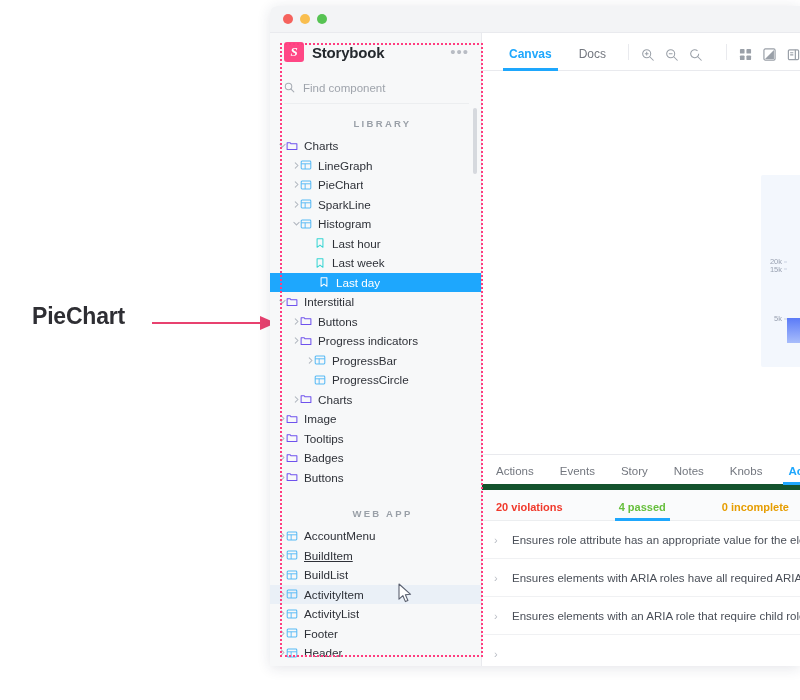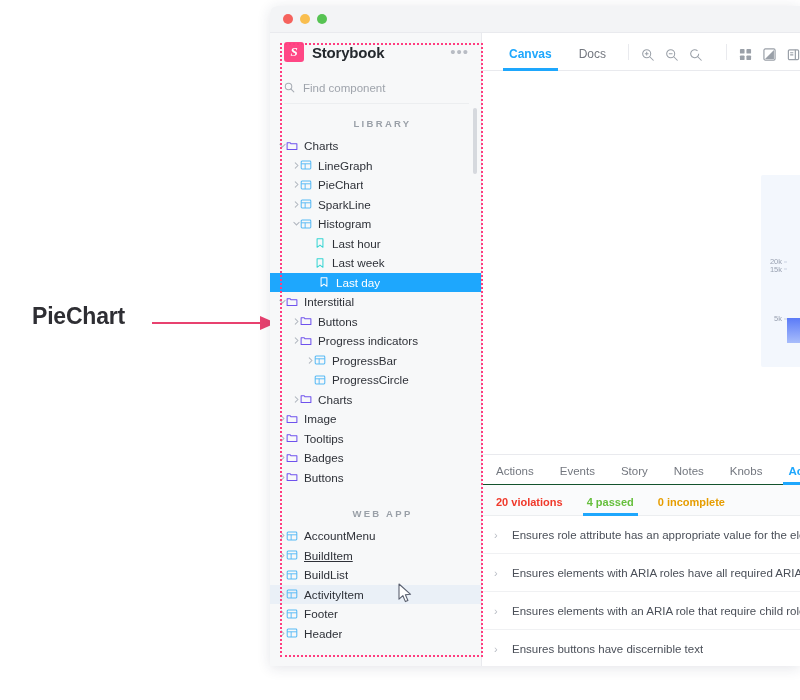--- a/index.html
+++ b/index.html
@@ -118,30 +118,30 @@
   }
   .ytick:after{
     content:"";position:absolute;left:100%;top:50%;margin-left:2px;width:3px;height:1px;background:#c9d2e2;
   }
   .bars{position:absolute;left:0;bottom:0;width:100%;height:100%;display:flex;align-items:flex-end;gap:2px;}
   .bar{flex:1;background:linear-gradient(180deg,#5b7bf7 0%,#a8bdfb 100%);}
   .xaxis{position:absolute;left:0;right:0;top:100%;height:16px;}
 
   
   .panel{border-top:1px solid #e9eaee;background:#fff;height:212px;display:flex;flex-direction:column;}
-  .panel-tabs{height:29px;display:flex;align-items:flex-end;border-bottom:1px solid #14532d;}
+  .panel-tabs{height:29px;display:flex;align-items:flex-end;border-bottom:6px solid #14532d;}
   .ptab{
     position:relative;font-size:11.5px;color:#73777f;padding-bottom:7px;margin-left:26px;cursor:pointer;white-space:nowrap;
   }
   .ptab:first-child{margin-left:14px;}
   .ptab.active{color:#1ea7fd;font-weight:700;}
   .ptab.active:after{
     content:"";position:absolute;left:-5px;right:-5px;bottom:-1px;height:3px;background:#1ea7fd;
   }
-  .sub-tabs{height:30px;display:flex;align-items:flex-end;background:#fafbfc;border-bottom:1px solid #eceef0;}
+  .sub-tabs{height:30px;display:flex;align-items:flex-end;background:#fafbfc;border-bottom:1px solid #eceef0;gap:32px;}
   .stab{
     position:relative;font-size:11px;font-weight:700;padding-bottom:7px;margin-left:24px;cursor:pointer;white-space:nowrap;
   }
   .stab:first-child{margin-left:14px;}
   .stab.active:after{
     content:"";position:absolute;left:-4px;right:-4px;bottom:-1px;height:3px;background:#1ea7fd;
   }
   .vlist{flex:1;overflow:hidden;background:#fff;}
   .vrow{
     display:flex;align-items:center;height:37px;border-bottom:1px solid #f0f1f3;
@@ -484,20 +484,35 @@
                   </svg>
                 </span>
                 <span class="ico">
                   <svg width="12" height="12" viewBox="0 0 14 14">
                     <rect x="1.4" y="2.4" width="11.2" height="9.2" rx="1" fill="none" stroke="#56b9f5" stroke-width="1.2"></rect>
                     <line x1="1.4" y1="5.6" x2="12.6" y2="5.6" stroke="#56b9f5" stroke-width="1.1"></line>
                     <line x1="6" y1="5.6" x2="6" y2="11.6" stroke="#56b9f5" stroke-width="1.1"></line>
                   </svg>
                 </span>
                 <span class="lbl">ActivityItem</span>
+              </div>
+              <div class="row" style="padding-left: 8px;">
+                <span class="caret">
+                  <svg width="7" height="7" viewBox="0 0 8 8">
+                    <path d="M2.6 1 L5.6 4 L2.6 7" fill="none" stroke="#b3b8c0" stroke-width="1.2" stroke-linecap="round"></path>
+                  </svg>
+                </span>
+                <span class="ico">
+                  <svg width="12" height="12" viewBox="0 0 14 14">
+                    <rect x="1.4" y="2.4" width="11.2" height="9.2" rx="1" fill="none" stroke="#56b9f5" stroke-width="1.2"></rect>
+                    <line x1="1.4" y1="5.6" x2="12.6" y2="5.6" stroke="#56b9f5" stroke-width="1.1"></line>
+                    <line x1="6" y1="5.6" x2="6" y2="11.6" stroke="#56b9f5" stroke-width="1.1"></line>
+                  </svg>
+                </span>
+                <span class="lbl">ActivityList</span>
               </div>
               <div class="row" style="padding-left: 8px;">
                 <span class="caret">
                   <svg width="7" height="7" viewBox="0 0 8 8">
                     <path d="M2.6 1 L5.6 4 L2.6 7" fill="none" stroke="#b3b8c0" stroke-width="1.2" stroke-linecap="round"></path>
                   </svg>
                 </span>
                 <span class="ico">
                   <svg width="12" height="12" viewBox="0 0 14 14">
                     <rect x="1.4" y="2.4" width="11.2" height="9.2" rx="1" fill="none" stroke="#56b9f5" stroke-width="1.2"></rect>
@@ -621,21 +636,20 @@
               <div class="vrow">
                 <span class="chev">›</span>
                 <span class="vtxt">Ensures elements with ARIA roles have all required ARIA attributes</span>
               </div>
               <div class="vrow">
                 <span class="chev">›</span>
                 <span class="vtxt">Ensures elements with an ARIA role that require child roles contain them</span>
               </div>
               <div class="vrow">
                 <span class="chev">›</span>
-                <span class="vtxt">Ensures buttons have discernible text</span>
               </div>
             </div>
         </div>
 
       </div>
     </div>
   </div>
 
   <div class="dotted"></div>
 

